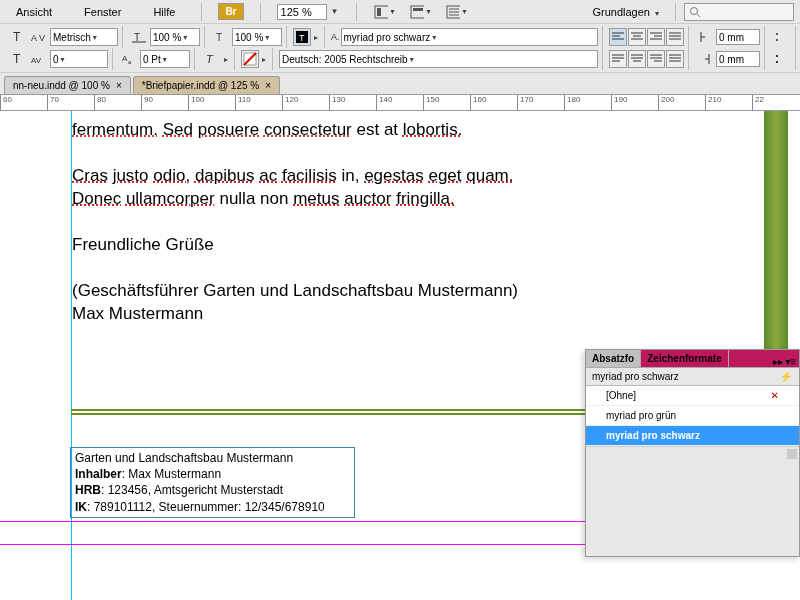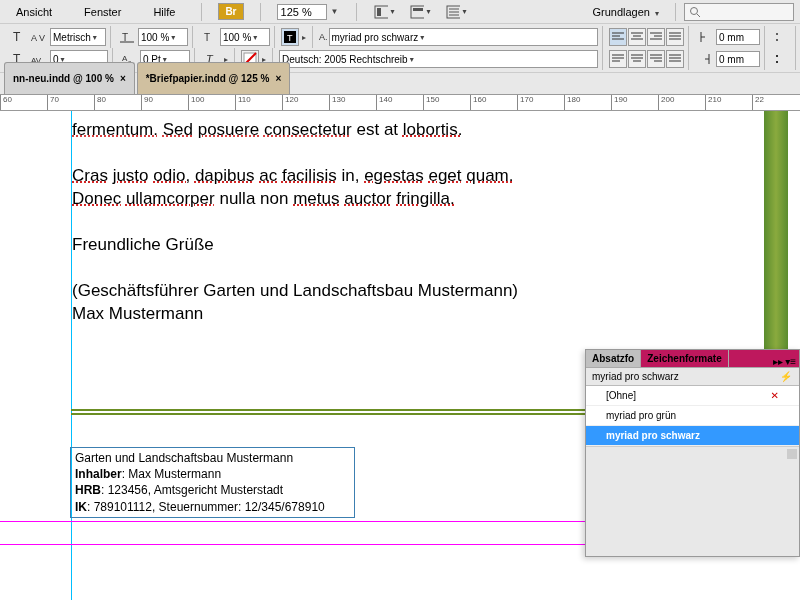--- a/index.html
+++ b/index.html
@@ -20,21 +20,21 @@
 .tb-group { display: flex; align-items: center; gap: 1px; padding: 0 4px; border-right: 1px solid #bbb; height: 100%; }
 .tb-icon { display: inline-flex; align-items: center; justify-content: center; width: 20px; height: 18px; border: 1px solid transparent; }
 .tb-select { height: 18px; font-size: 10px; border: 1px solid #999; background: #fff; padding: 0 2px; display: flex; align-items: center; }
 .tb-input { width: 44px; height: 16px; font-size: 10px; border: 1px solid #999; padding: 0 2px; background: #fff; }
 .tb-btn { width: 18px; height: 18px; border: 1px solid #999; background: #f0f0f0; display: inline-flex; align-items: center; justify-content: center; }
 .tb-btn.active { background: #cde; }
 .chev { font-size: 8px; color: #444; padding: 0 2px; }
 .lbl-small { font-size: 9px; color: #333; }
 
 .tabs { background: #e8e8e8; border-bottom: 1px solid #999; display: flex; height: 22px; align-items: flex-end; padding: 0 4px; }
-.tab { background: #d4d4d4; border: 1px solid #999; border-bottom: none; padding: 10px 8px; font-size: 10px; display: flex; align-items: center; gap: 6px; border-radius: 3px 3px 0 0; margin-right: 2px; font-weight: bold; }
+.tab { background: #d4d4d4; border: 1px solid #999; border-bottom: none; padding: 3px 8px; font-size: 10px; display: flex; align-items: center; gap: 6px; border-radius: 3px 3px 0 0; margin-right: 2px; }
 .tab.active { background: #d0c0a0; }
 .tab .close { font-size: 10px; cursor: default; }
 
 .ruler { background: #fff; border-bottom: 1px solid #999; height: 16px; position: relative; font-size: 8px; color: #555; overflow: hidden; }
 .ruler .tick { position: absolute; top: 0; border-left: 1px solid #888; height: 32px; padding-left: 2px; }
 
 .canvas-area { position: relative; background: #fff; height: calc(600px - 24px - 48px - 22px - 16px); overflow: hidden; }
 .guide-cyan-v { position: absolute; top: 0; bottom: 0; width: 1px; background: #00bfff; }
 .guide-magenta-h { position: absolute; left: 0; right: 0; height: 1px; background: #ff00ff; }
 .doc-text { position: absolute; top: 8px; left: 72px; font-family: "Myriad Pro", Arial, sans-serif; font-size: 17px; color: #000; line-height: 1.35; }
@@ -112,21 +112,21 @@
           <svg width="14" height="14">
             <text x="2" y="11" font-size="12" fill="#333">T</text>
           </svg>
         </span>
       <span class="tb-icon">
           <svg width="16" height="12">
             <text x="0" y="10" font-size="9" fill="#333">A</text>
             <text x="8" y="10" font-size="9" fill="#333">V</text>
           </svg>
         </span>
-      <span class="tb-select" style="width:56px">
+      <span class="tb-select" style="width:68px">
           <span>Metrisch</span>
           <span class="chev">▾</span>
         </span>
     </div>
     <div class="tb-group">
       <span class="tb-icon">
           <svg width="14" height="12">
             <text x="2" y="10" font-size="10" fill="#333">T</text>
             <path d="M0 11 L14 11" stroke="#333"></path>
           </svg>

